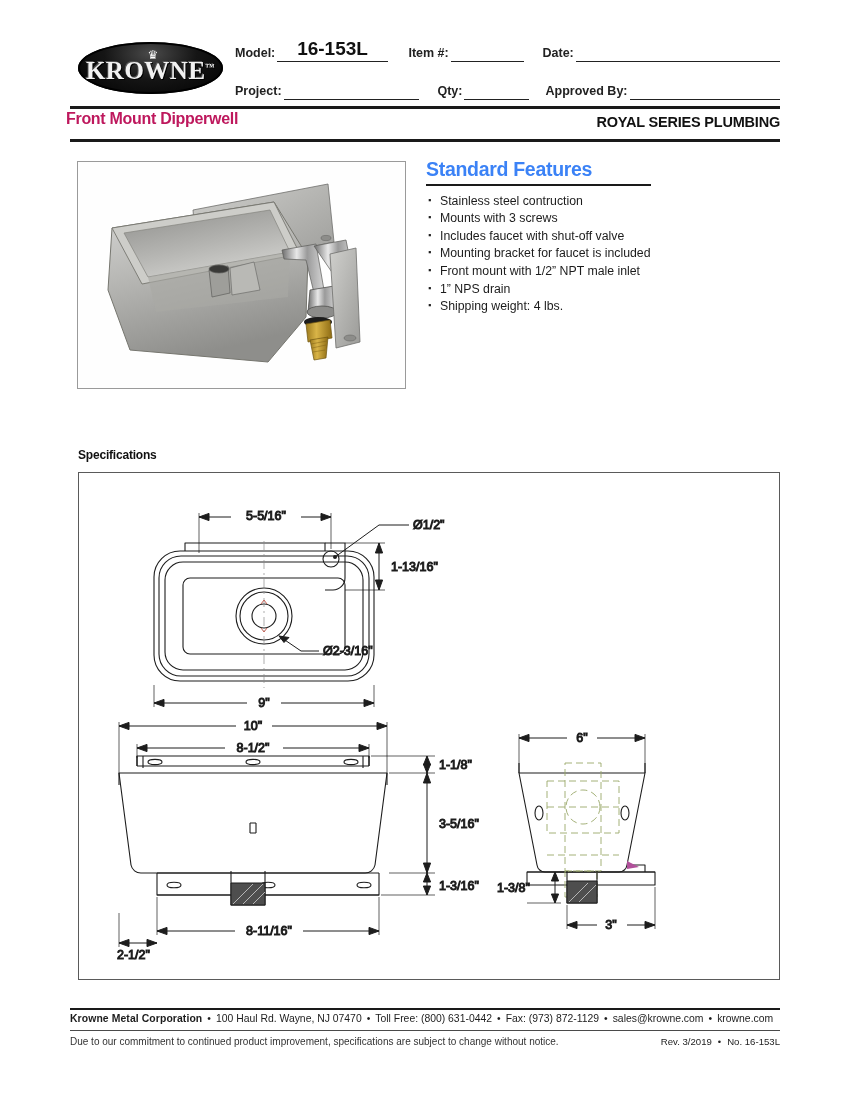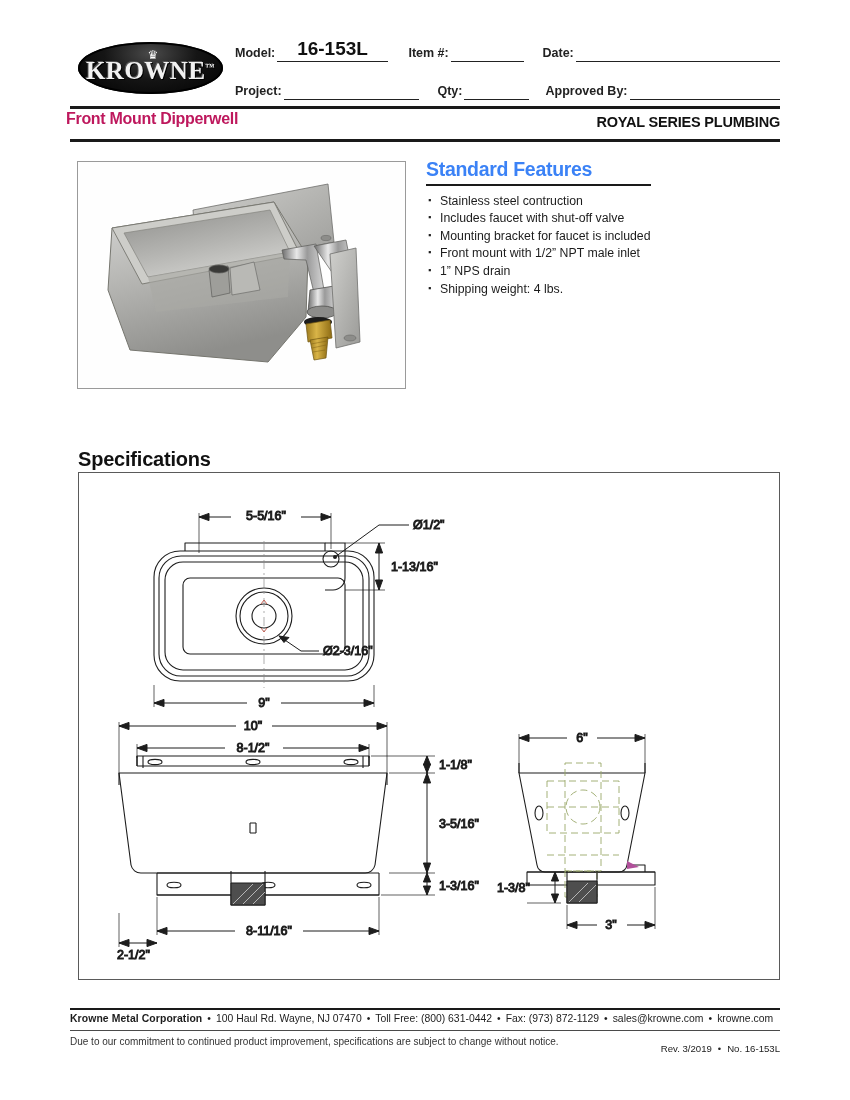--- a/index.html
+++ b/index.html
@@ -39,32 +39,32 @@
 
   
   .feat{position:absolute;left:426px;top:158px;width:300px;}
   .feat h2{margin:0;font-size:19.5px;font-weight:bold;letter-spacing:-0.3px;color:#3b82f6;}
   .feat-rule{width:225px;height:1.6px;background:#1a1a1a;margin-top:3px;margin-bottom:7px;}
   .feat ul{list-style:none;margin:0;padding:0;}
   .feat li{font-size:12.3px;line-height:17.6px;color:#1c1c1c;position:relative;padding-left:14px;}
   .feat li:before{content:"\25AA";position:absolute;left:2px;top:-1px;font-size:9px;color:#1c1c1c;}
 
   
-  .spec-title{position:absolute;left:78px;top:448px;font-size:20px;font-weight:bold;letter-spacing:-0.2px;color:#111;}
+  .spec-title{position:absolute;left:78px;top:448px;font-size:12px;font-weight:bold;letter-spacing:-0.2px;color:#111;}
   .spec-box{position:absolute;left:78px;top:472px;width:700px;height:506px;border:1.4px solid #5a5a5a;background:#fff;}
   .dw{position:absolute;left:0;top:0;width:700px;height:506px;}
 
   
   #rule-foot1{top:1008px;width:710px;height:2.2px;}
   #rule-foot2{top:1030px;width:710px;height:1.1px;background:#4a4a4a;}
   .foot1{position:absolute;left:70px;top:1013px;width:712px;font-size:10.4px;color:#1c1c1c;white-space:nowrap;}
   .foot1 b{font-weight:bold;letter-spacing:0.1px;}
   .foot1 .sep{padding:0 5px;}
   .foot2{position:absolute;left:70px;top:1036px;font-size:10px;color:#333;}
-  .foot3{position:absolute;right:70px;top:1036px;font-size:9.6px;color:#222;white-space:nowrap;margin-top:7px;}
+  .foot3{position:absolute;right:70px;top:1036px;font-size:9.6px;color:#222;white-space:nowrap;}
   .foot3 .sep{padding:0 6px;}
 </style>
 </head>
 <body>
 
 <div class="page">
 
   <div class="header">
     <div class="logo">
       <span class="crown">♛</span>
@@ -177,20 +177,21 @@
         <line x1="235" y1="190" x2="247" y2="188"></line>
       </g>
     </svg>
   </div>
 
   <div class="feat">
     <h2>Standard Features</h2>
     <div class="feat-rule"></div>
     <ul>
       <li>Stainless steel contruction</li>
+      <li>Mounts with 3 screws</li>
       <li>Includes faucet with shut-off valve</li>
       <li>Mounting bracket for faucet is included</li>
       <li>Front mount with 1/2” NPT male inlet</li>
       <li>1” NPS drain</li>
       <li>Shipping weight: 4 lbs.</li>
     </ul>
   </div>
 
   <div class="spec-title">Specifications</div>
   <div class="spec-box">

